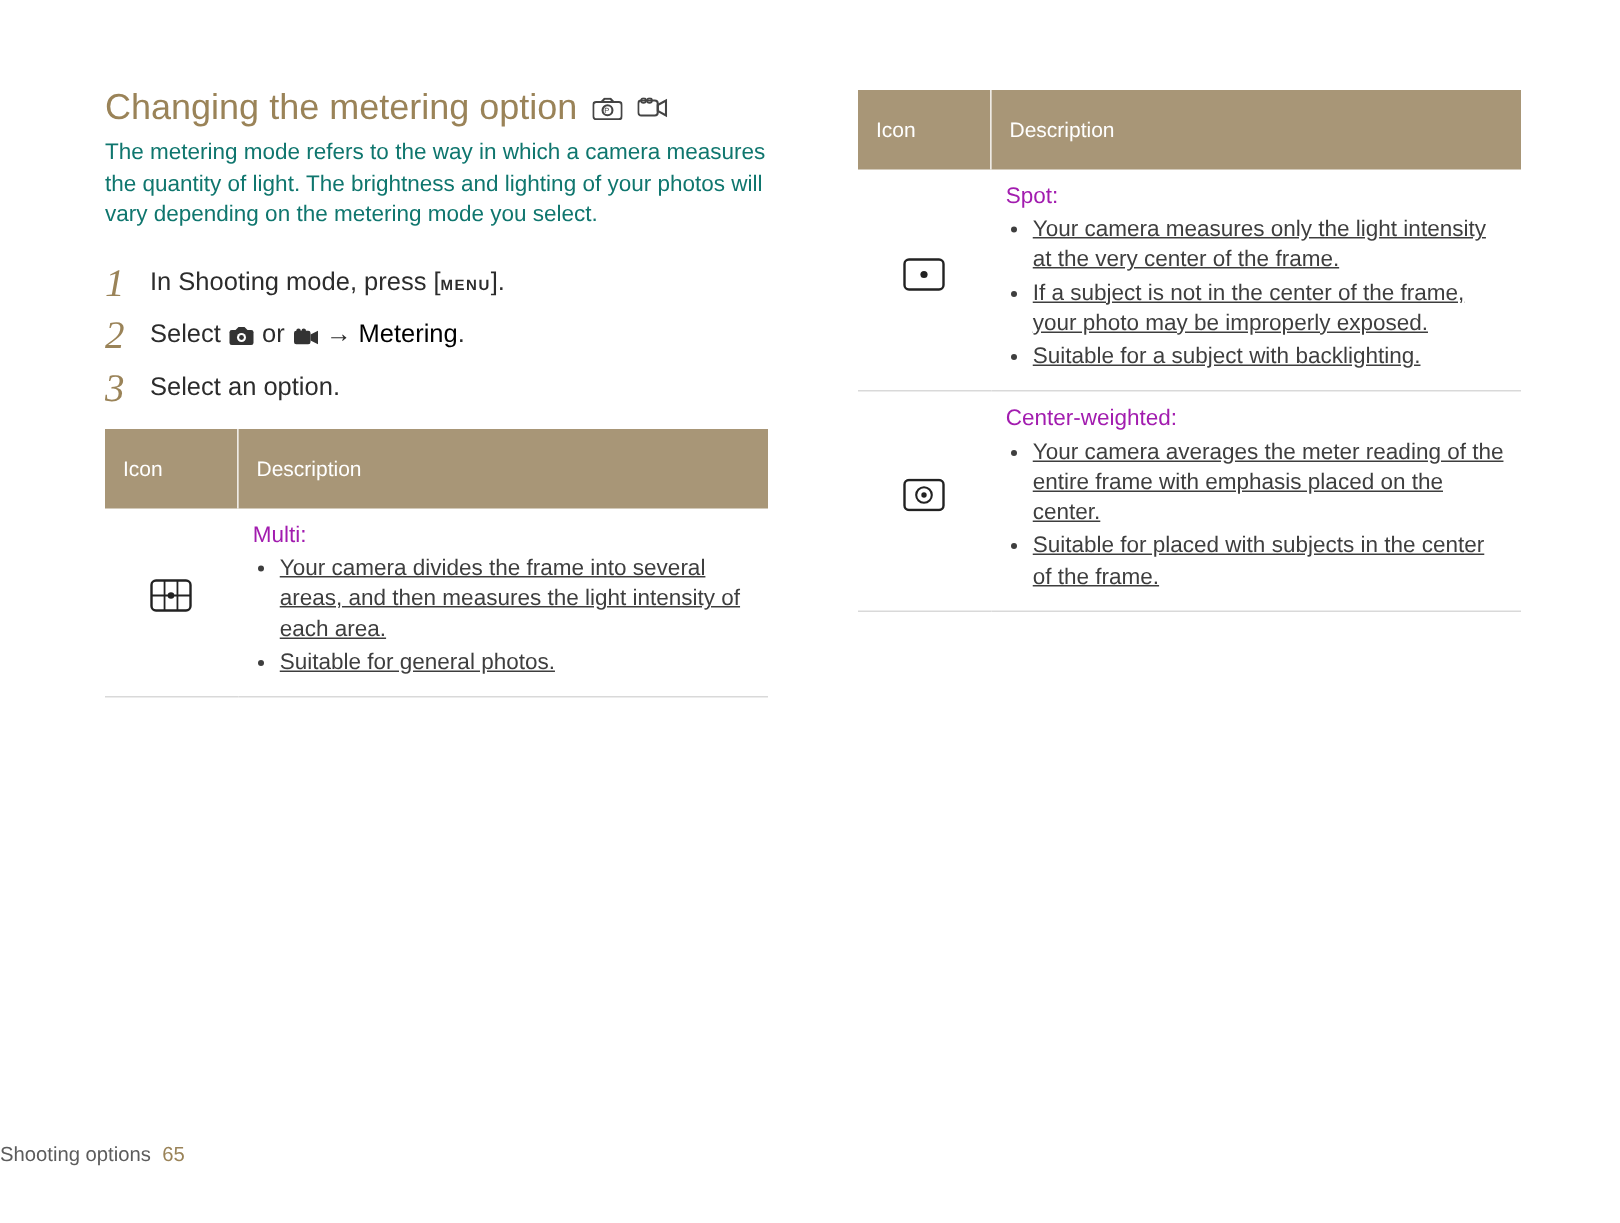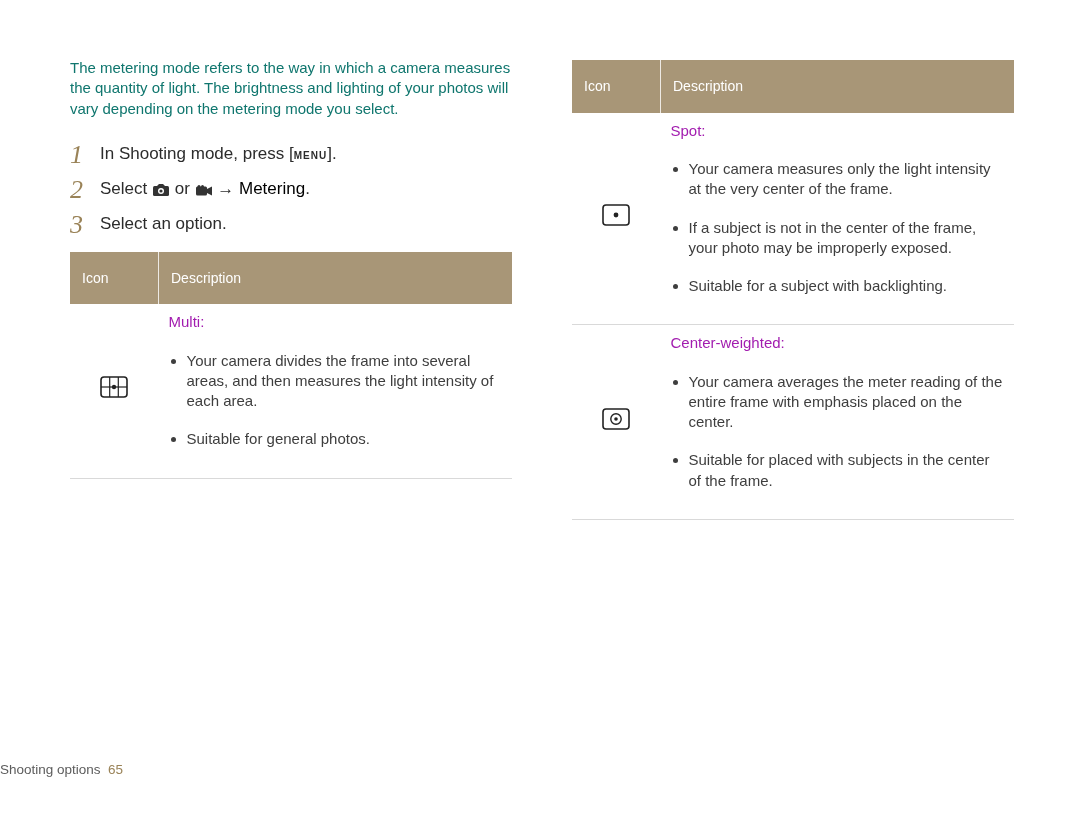--- a/index.html
+++ b/index.html
@@ -114,21 +114,22 @@
   table.desc-table tbody td.icon-cell {
     text-align: center;
     width: 64px;
   }
   .opt-title { font-weight: 400; color:#a21caf; }
   ul.bullets {
     margin: 2px 0 0 0;
     padding-left: 18px;
   }
   ul.bullets li {
-    margin: 18px 0;
+    margin: 2px 0;
+    text-decoration: underline;
   }
   .footer {
     position: absolute;
     bottom: 36px;
     left: 0;
     width: 1080px;
     text-align: left;
     font-size: 13.5px;
     color: #5c5c5c;
   }
@@ -136,20 +137,39 @@
 </style>
 </head>
 <body>
 
 <div class="page">
 
 
   <div class="columns">
 
     <div class="col">
+      <h2 class="section-title">
+        <span>Changing the metering option</span>
+        <span class="mode-icon">
+          <svg width="20" height="15" viewBox="0 0 20 15">
+            <rect x="0.5" y="3" width="19" height="11.5" rx="2" fill="none" stroke="#444" stroke-width="1.4"></rect>
+            <path d="M6 3 L8 0.8 L12 0.8 L14 3" fill="none" stroke="#444" stroke-width="1.4"></path>
+            <circle cx="10" cy="8.5" r="3.3" fill="none" stroke="#444" stroke-width="1.4"></circle>
+            <text x="9.5" y="10.4" font-size="5" fill="#444" font-family="Arial" text-anchor="middle">P</text>
+          </svg>
+        </span>
+        <span class="mode-icon">
+          <svg width="20" height="14" viewBox="0 0 20 14">
+            <rect x="0.5" y="2" width="13" height="10" rx="2" fill="none" stroke="#444" stroke-width="1.4"></rect>
+            <path d="M13.5 5 L19 2 L19 12 L13.5 9 Z" fill="none" stroke="#444" stroke-width="1.4"></path>
+            <circle cx="4" cy="2" r="1.6" fill="none" stroke="#444" stroke-width="1.2"></circle>
+            <circle cx="8" cy="2" r="1.6" fill="none" stroke="#444" stroke-width="1.2"></circle>
+          </svg>
+        </span>
+      </h2>
 
       <p class="body-text">The metering mode refers to the way in which a camera measures the quantity of light. The brightness and lighting of your photos will vary depending on the metering mode you select.</p>
 
       <ol class="steps">
         <li>
           <span>In Shooting mode, press [</span><span class="menu-pill">MENU</span><span>].</span>
         </li>
         <li>
           <span>Select </span><span class="inline-icon"><svg width="18" height="14" viewBox="0 0 18 14">
                 <rect x="1" y="3" width="16" height="10" rx="1.5" fill="#333"></rect>

